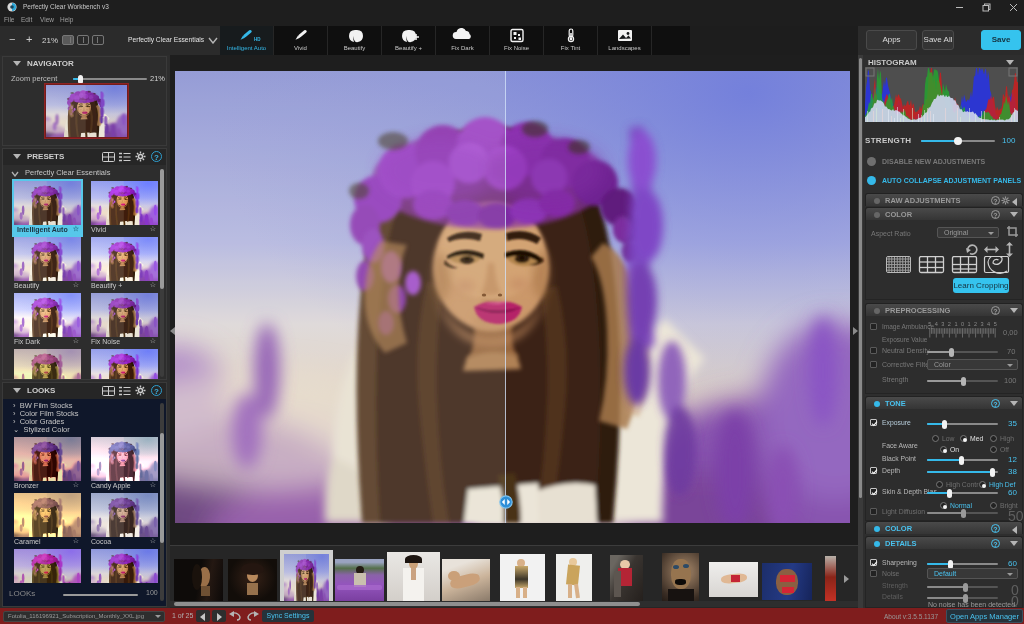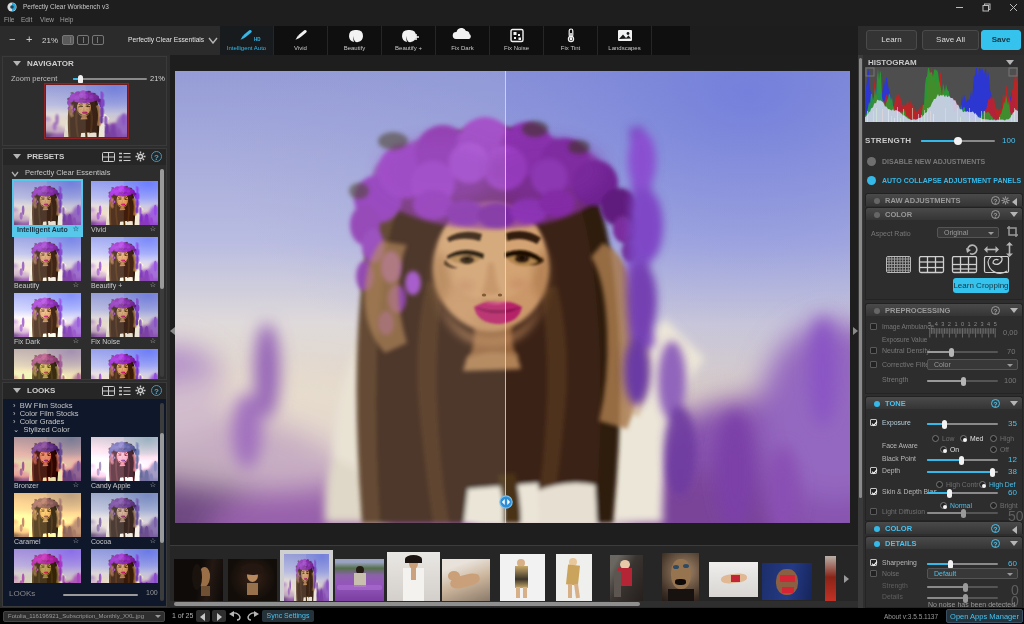--- a/index.html
+++ b/index.html
@@ -26,21 +26,21 @@
 .vbtn{position:absolute;top:9px;width:12px;height:10px;border:1px solid #777;border-radius:2px;}
 .vbtn i{position:absolute;top:1px;bottom:1px;border-left:1px solid #777;}
 #presetsel{position:absolute;left:112px;top:0;width:110px;height:29px;color:#e3e3e3;font-size:6.7px;}
 .tbtn{position:absolute;top:4px;height:20px;border-radius:3px;background:#343434;border:1px solid #4a4a4a;
 color:#dcdcdc;font-size:8px;text-align:center;line-height:18px;}
 #btn-save{background:#35c3ee;border:1px solid #35c3ee;color:#14323f;font-weight:bold;}
 
 #lsb{position:absolute;left:0;top:55px;width:170px;height:553px;background:#2d2d2d;overflow:hidden;}
 #canvas{position:absolute;left:170px;top:55px;width:688px;height:553px;background:#1e1e1e;overflow:hidden;}
 #rsb{position:absolute;left:858px;top:55px;width:179px;height:553px;background:#2e2e2e;overflow:hidden;}
-#statusbar{position:absolute;left:0;top:608px;width:1024px;height:16px;background:#000000;color:#9a9a9a;font-size:7px;}
+#statusbar{position:absolute;left:0;top:608px;width:1024px;height:16px;background:#7f1d1d;color:#9a9a9a;font-size:7px;}
 
 .phead{position:relative;height:15px;background:#262626;color:#cdcdcd;font-weight:bold;font-size:8px;}
 .tri-d{display:inline-block;width:0;height:0;border-left:4px solid transparent;border-right:4px solid transparent;border-top:5px solid #b5b5b5;}
 .tri-r{display:inline-block;width:0;height:0;border-top:4px solid transparent;border-bottom:4px solid transparent;border-left:5px solid #b5b5b5;}
 .thumbcell{position:absolute;width:67px;}
 .thumbcell .img{width:67px;height:44px;overflow:hidden;position:relative;background:#888;}
 .thumbcell .cap{height:10px;font-size:7px;color:#c9c9c9;position:relative;padding-top:1px;}
 .thumbcell .cap .star{position:absolute;right:2px;top:0px;color:#c9c9c9;font-size:7px;}
 .thumbcell svg{position:absolute;left:0;top:0;}
 
@@ -381,22 +381,22 @@
           <div class="ic">
     <svg width="54" height="15" viewBox="0 0 54 15">
               <rect x="20" y="2" width="14" height="11" rx="1" fill="#f2f2f2"></rect>
               <path d="M21 11 l4 -4.5 3 3.5 2.5 -2.5 2.5 3z" fill="#16181a"></path>
               <circle cx="30" cy="5.5" r="1.4" fill="#16181a"></circle>
             </svg>
   </div>
           <div class="lb">Landscapes</div>
         </div>
  </div>
- <div class="tbtn" style="left:866px;width:51px">Learn</div>
- <div class="tbtn" style="left:922px;width:57px">Save All</div>
+ <div class="tbtn" style="left:866px;width:51px">Apps</div>
+ <div class="tbtn" style="left:922px;width:32px">Save All</div>
  <div class="tbtn" id="btn-save" style="left:981px;width:40px">Save</div>
 </div>
 
 <div id="lsb">
 
  <div class="abs" style="left:2px;top:1px;width:165px;height:90px;border:1px solid #3a3a3a;background:#2d2d2d">
   <span class="tri-d abs" style="left:10px;top:4px"></span>
   <span class="abs" style="left:24px;top:2px;font-size:8px;font-weight:bold;color:#cdcdcd">NAVIGATOR</span>
   <span class="abs" style="left:8px;top:17px;font-size:7.5px;color:#bdbdbd">Zoom percent</span>
   <div class="slider" style="left:70px;top:21px;width:74px">

